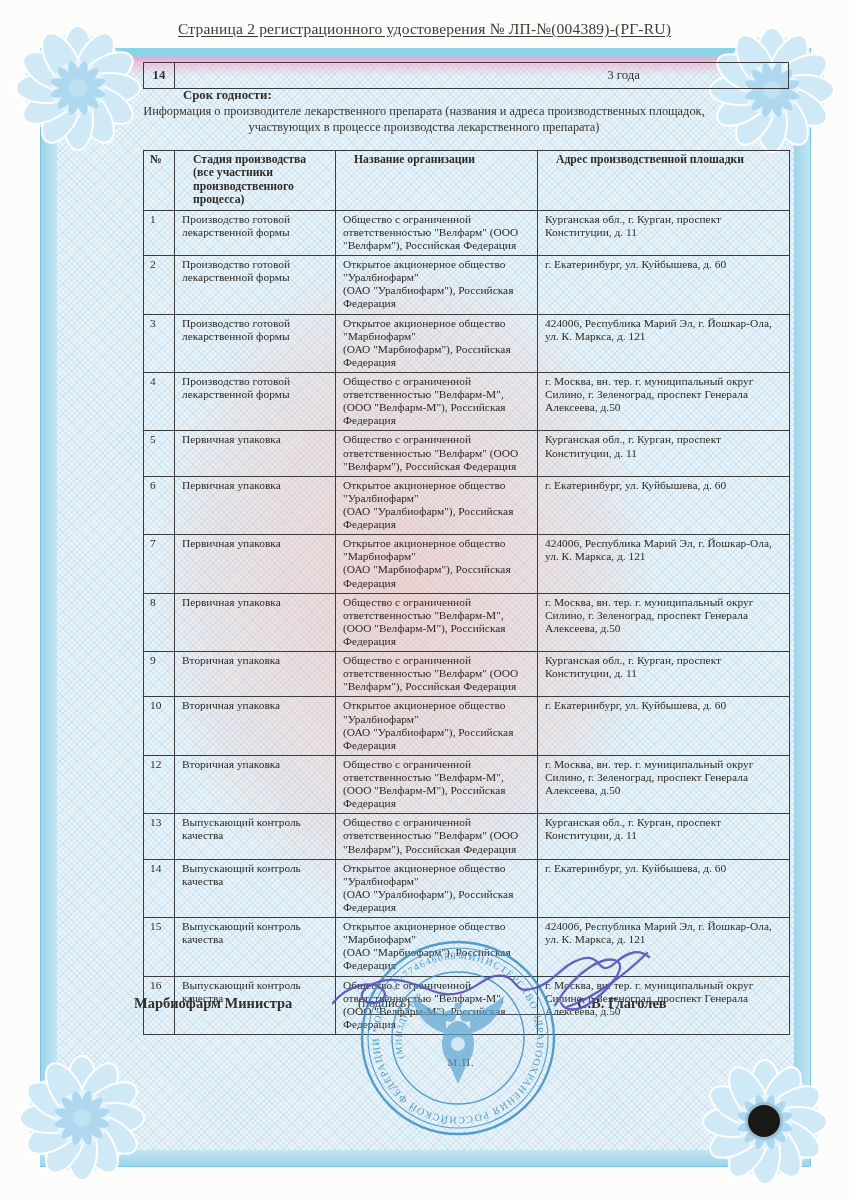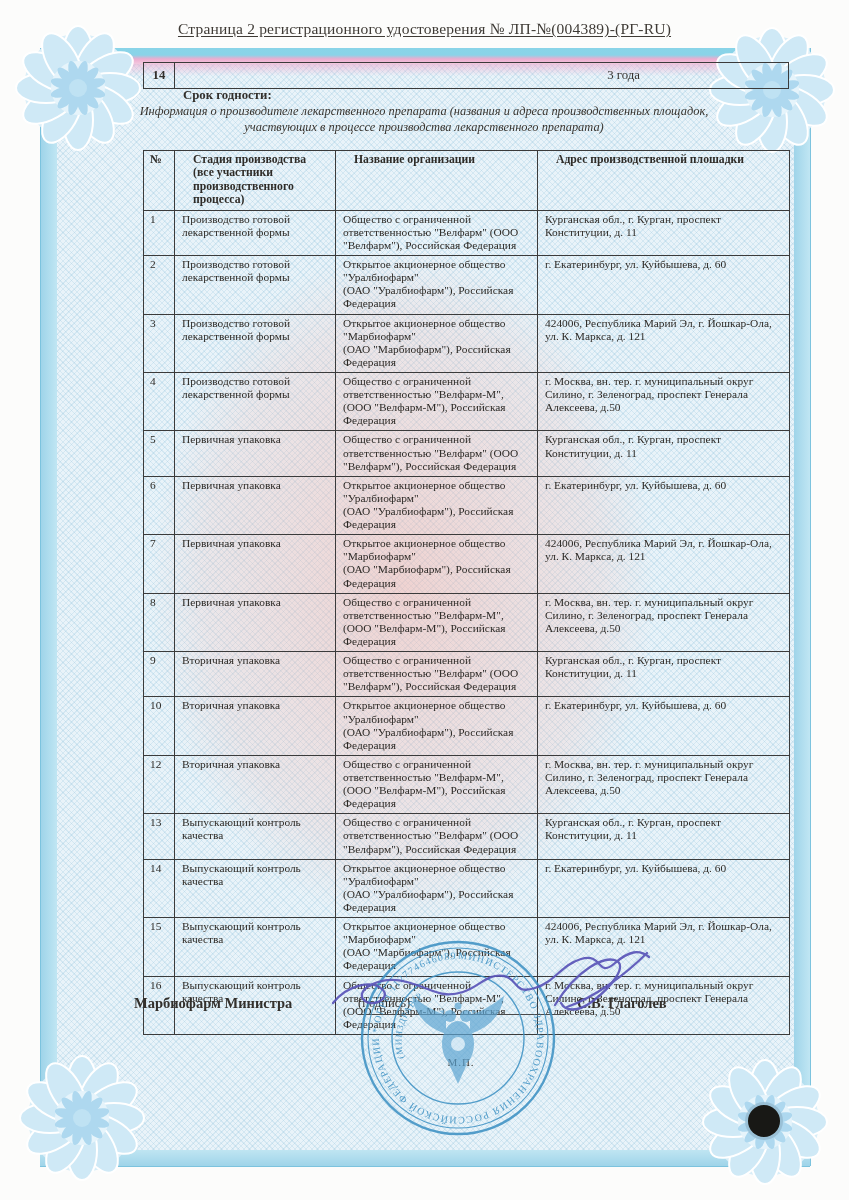--- a/index.html
+++ b/index.html
@@ -36,21 +36,21 @@
   .row14{
     position:absolute;left:143px;top:62px;width:646px;height:27px;
     display:flex;border:1.5px solid #3b3b3b;box-sizing:border-box;font-size:12.8px;
   }
   .row14 .c{box-sizing:border-box;border-right:1.5px solid #3b3b3b;display:flex;align-items:center;}
   .row14 .c-num{width:31px;justify-content:center;font-weight:bold;}
   .row14 .c-label{width:284px;padding-left:8px;font-weight:bold;margin-top:32px;}
   .row14 .c-value{flex:1;border-right:none;justify-content:center;}
   .intro{
     position:absolute;left:104px;top:104px;width:640px;text-align:center;
-    font-size:12.4px;line-height:1.28;white-space:pre-line;color:#38342f;font-style:italic;
+    font-size:12.4px;line-height:1.28;white-space:pre-line;color:#38342f;
   }
   table.doc-table{
     position:absolute;left:143px;top:150px;width:646px;
     border-collapse:collapse;table-layout:fixed;
   }
   table.doc-table col.c1{width:31px;}
   table.doc-table col.c2{width:161px;}
   table.doc-table col.c3{width:202px;}
   table.doc-table col.c4{width:252px;}
   table.doc-table td,table.doc-table th{

